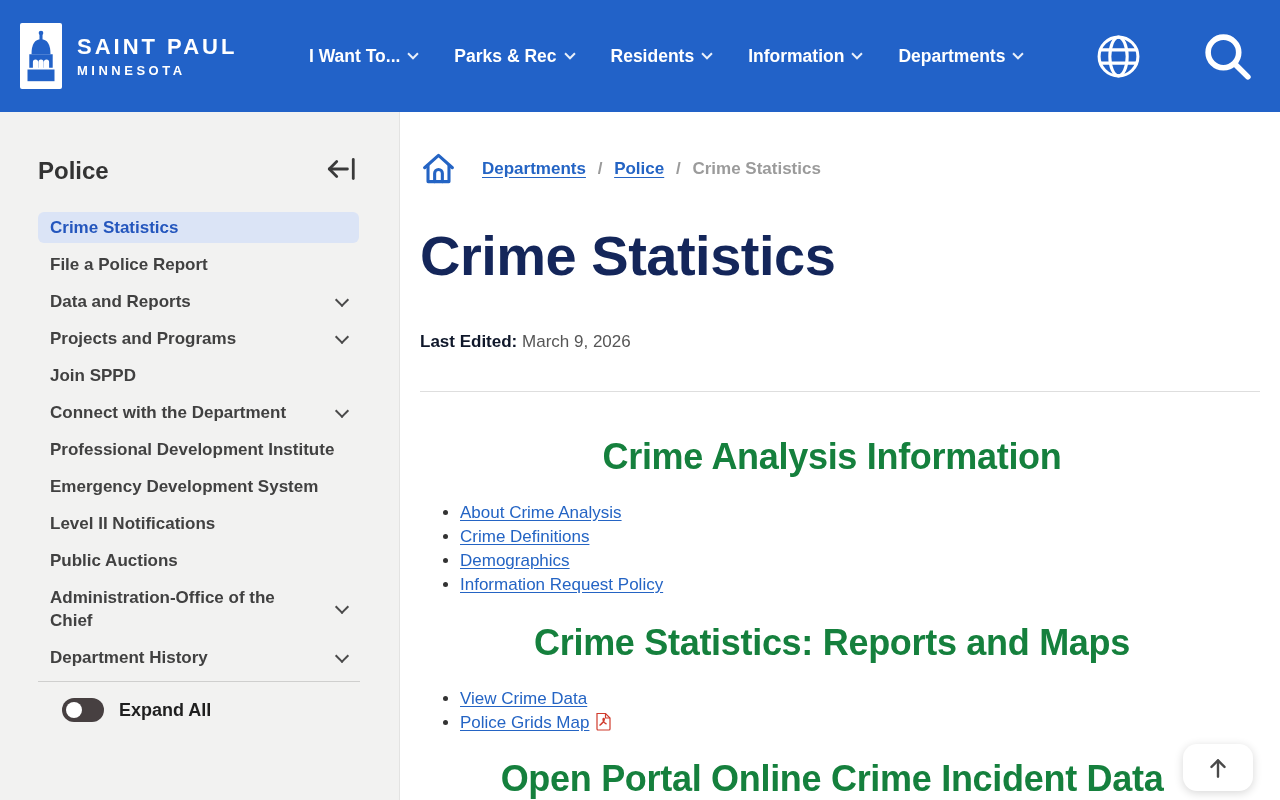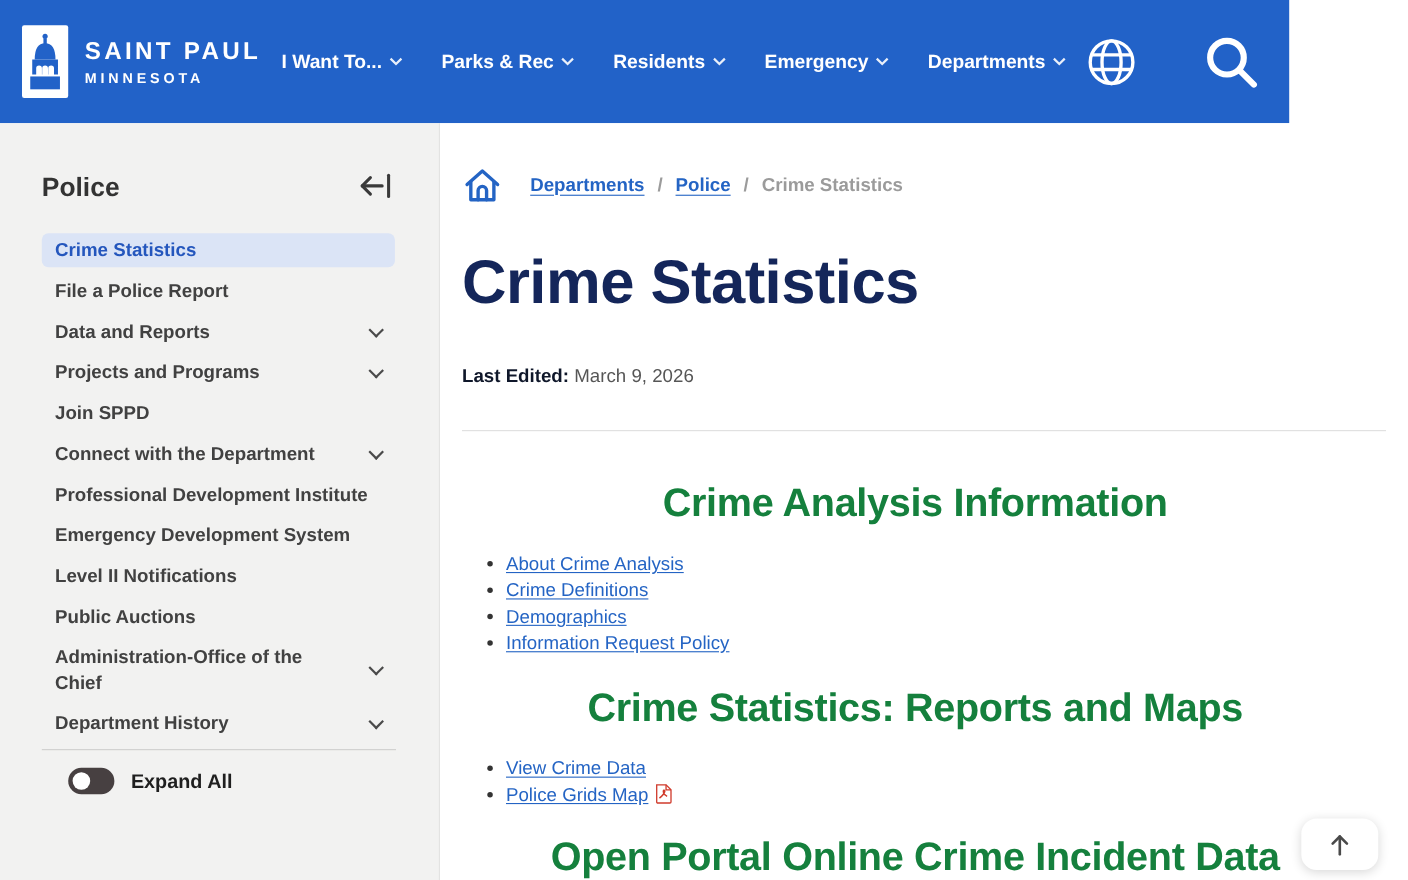--- a/index.html
+++ b/index.html
@@ -1,21 +1,21 @@
 <!DOCTYPE html>
 <html><head>
 <meta charset="utf-8">
 <style>
   * { margin:0; padding:0; box-sizing:border-box; }
   html,body { width:1280px; height:800px; overflow:hidden; background:#fff;
     font-family:"Liberation Sans","DejaVu Sans",sans-serif; }
   .page { position:relative; width:1280px; height:800px; overflow:hidden; }
 
   
-  .header { position:absolute; top:0; left:0; width:1172px; height:112px;
+  .header { position:absolute; top:0; left:0; width:1280px; height:112px;
     background:#2262c8; display:flex; align-items:center; padding:0 26px 0 20px; }
   .logo { display:flex; align-items:center; cursor:pointer; }
   .logo-mark { width:42px; height:66px; background:#fff; border-radius:2px;
     display:flex; align-items:center; justify-content:center; }
   .logo-text { margin-left:15px; color:#fff; }
   .logo-line1 { font-size:22px; font-weight:bold; letter-spacing:3px; }
   .logo-line2 { font-size:13px; font-weight:bold; letter-spacing:3.5px; margin-top:3px; }
   .nav { display:flex; gap:37px; margin-left:auto; margin-right:auto; align-items:center; }
   .nav-item { display:flex; align-items:center; gap:9px; color:#fff; font-size:17.5px;
     font-weight:bold; cursor:pointer; white-space:nowrap; }
@@ -103,21 +103,21 @@
       </div>
       <div class="nav-item">
         <span>Parks &amp; Rec</span>
         <span class="chev-w"></span>
       </div>
       <div class="nav-item">
         <span>Residents</span>
         <span class="chev-w"></span>
       </div>
       <div class="nav-item">
-        <span>Emergency</span>
+        <span>Information</span>
         <span class="chev-w"></span>
       </div>
       <div class="nav-item">
         <span>Departments</span>
         <span class="chev-w"></span>
       </div>
     </nav>
 
     <div class="hdr-icons">
       <button class="icon-btn">

